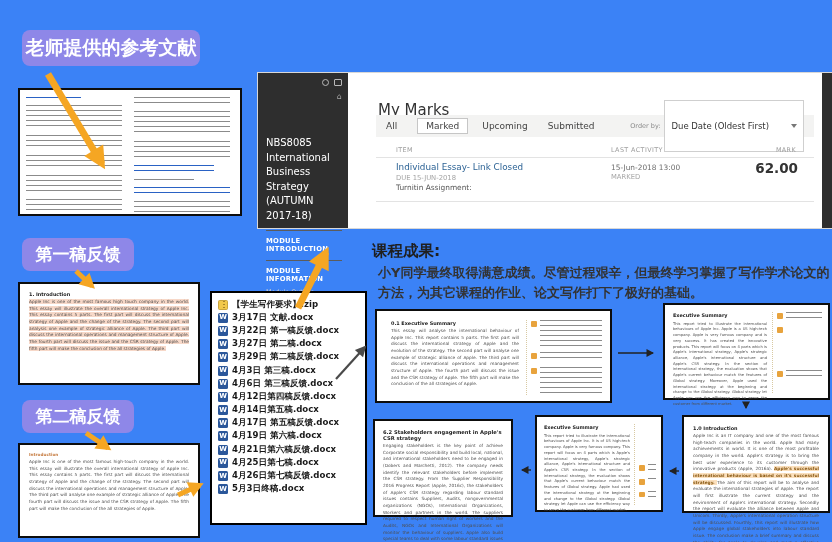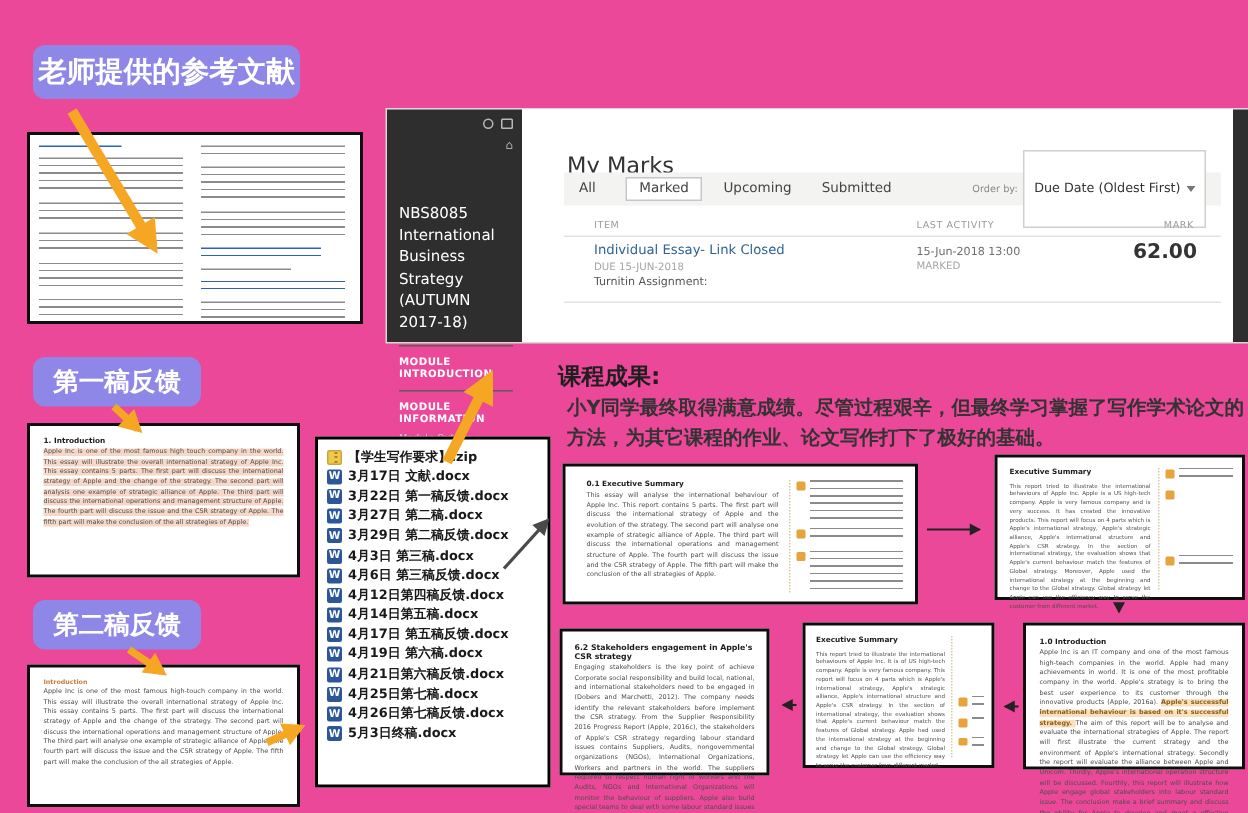--- a/index.html
+++ b/index.html
@@ -1,17 +1,17 @@
 <!DOCTYPE html>
 <html><head>
 <meta charset="utf-8">
 <style>
   * { margin:0; padding:0; box-sizing:border-box; }
   html,body { width:832px; height:542px; background:#fff; }
-  #stage { position:relative; width:832px; height:542px; background:#ec4899; overflow:hidden;
+  #stage { position:relative; width:832px; height:542px; background:#3b82f6; overflow:hidden;
            font-family:"DejaVu Sans","Liberation Sans",sans-serif; }
 
   
   .badge { position:absolute; background:#8e87e8; color:#fff; font-weight:bold;
            display:flex; align-items:center; justify-content:center; border-radius:8px; }
   #badge-refs   { left:22px;  top:30px;  width:178px; height:36px; font-size:19px; }
   #badge-draft1 { left:22px;  top:238px; width:112px; height:33px; font-size:17px; }
   #badge-draft2 { left:22px;  top:400px; width:112px; height:33px; font-size:17px; }
 
   
@@ -47,21 +47,21 @@
   #lms-main { flex:1; position:relative; background:#fff; }
   #lms-right-edge { width:10px; background:#2e2e2e; flex:none; }
   #lms-title { position:absolute; left:30px; top:28px; font-size:15px; color:#333; font-weight:500; }
   #tabbar { position:absolute; left:28px; right:8px; top:42px; height:22px; background:#f3f3f2;
             display:flex; align-items:center; padding:0 10px; }
   .tab { font-size:9px; color:#444; margin-right:20px; }
   .tab.active { background:#fff; border:1px solid #c6c6c6; padding:2px 8px; margin-right:14px; }
   #orderby { margin-left:auto; display:flex; align-items:center; gap:4px; }
   #ob-label { font-size:6.5px; color:#8a8a8a; }
   #ob-box { background:#fff; border:1px solid #cfcfcf; padding:20px 6px; font-size:8.5px; color:#333;
-            display:flex; align-items:center; gap:4px; }
+            display:flex; align-items:center; gap:22px; }
   .chev { width:0; height:0; border-left:3px solid transparent; border-right:3px solid transparent;
           border-top:4px solid #777; }
   #mtable { position:absolute; left:28px; right:8px; top:70px; bottom:12px; }
   .th { position:absolute; font-size:6.4px; color:#9c9c9c; letter-spacing:.4px; }
   #th-item { left:20px; top:3px; } #th-last { left:235px; top:3px; } #th-mark { right:18px; top:3px; }
   .hr1 { position:absolute; left:0; right:0; border-top:1px solid #e3e3e3; }
   #row-title { position:absolute; left:20px; top:19px; font-size:8.8px; font-weight:normal; color:#2d6395; }
   #row-due   { position:absolute; left:20px; top:31px; font-size:6.8px; color:#a5a5a5; }
   #row-kind  { position:absolute; left:20px; top:40px; font-size:7.4px; color:#555; }
   #row-last  { position:absolute; left:235px; top:20px; font-size:7.4px; color:#6e6e6e; }

